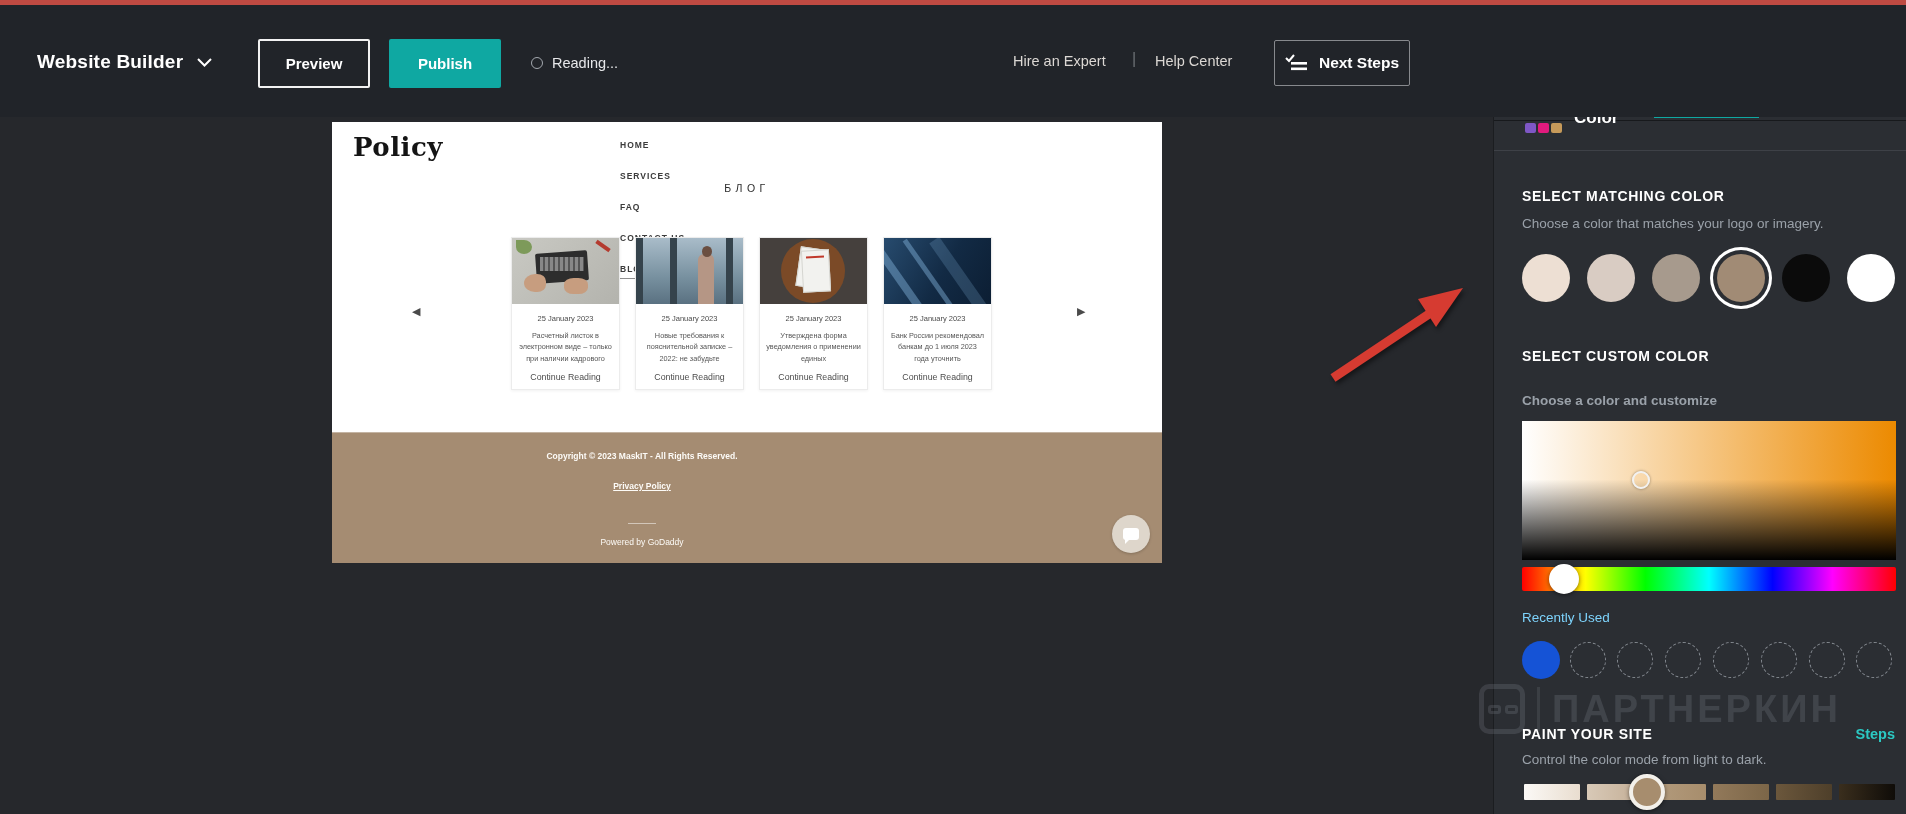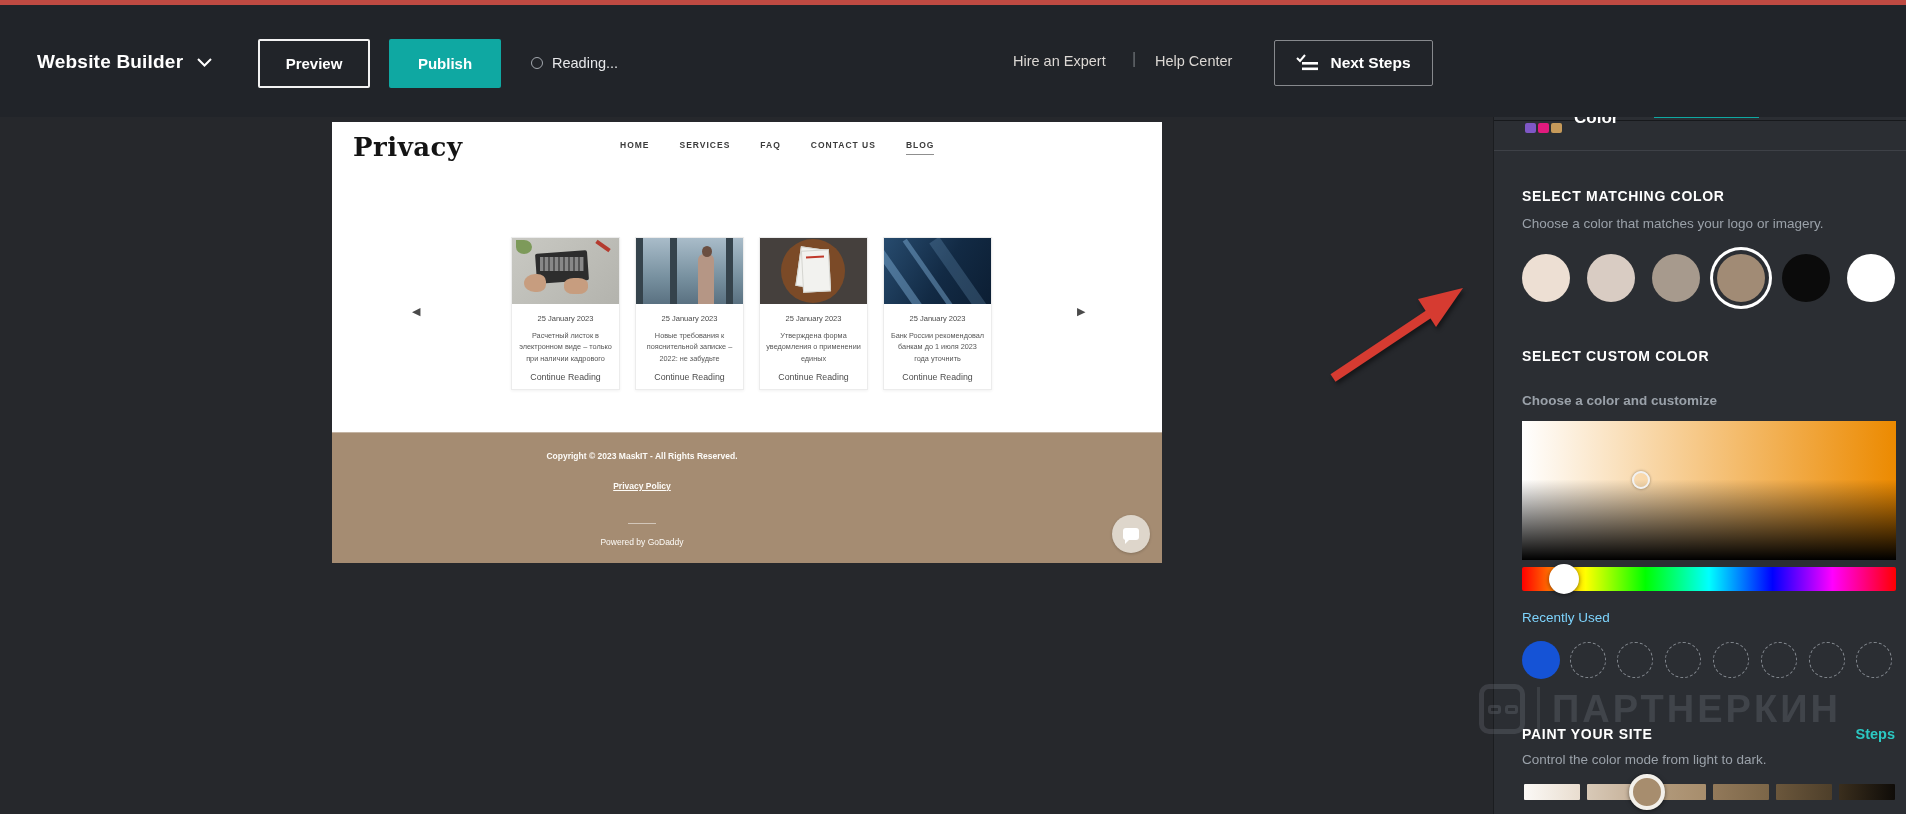--- a/index.html
+++ b/index.html
@@ -12,21 +12,21 @@
   .topbar  { position:absolute; left:0; top:5px; width:1906px; height:112px; background:#212429; z-index:5; }
   .tb-title { position:absolute; left:37px; top:46px; color:#fff; font-size:19px; font-weight:700; letter-spacing:.2px; cursor:pointer; display:flex; align-items:center; gap:14px; }
   .btn { position:absolute; top:34px; height:49px; display:flex; align-items:center; justify-content:center;
          font-size:15px; font-weight:700; border-radius:2px; cursor:pointer; }
   .btn-preview { left:258px; width:112px; border:2px solid #f2f2f2; color:#fff; background:transparent; }
   .btn-publish { left:389px; width:112px; color:#fff; border:none; }
   .saving { position:absolute; left:531px; top:50px; display:flex; align-items:center; gap:9px; color:#e6e7e9; font-size:14.5px; }
   .saving .dot { width:12px; height:12px; border:1.5px solid #a3a8ae; border-radius:50%; }
   .tb-link { position:absolute; top:48px; color:#dcd8d4; font-size:14.5px; cursor:pointer; }
   .tb-sep  { position:absolute; top:45px; color:#6d7075; font-size:16px; }
-  .btn-next { position:absolute; left:1274px; top:35px; width:159px; height:46px; border:1.5px solid #87898d;
+  .btn-next { position:absolute; left:1274px; top:35px; width:136px; height:46px; border:1.5px solid #87898d;
               border-radius:2px; display:flex; align-items:center; justify-content:center; gap:10px;
               color:#fff; font-size:15.5px; font-weight:700; cursor:pointer; background:transparent; }
 
   
   .panel { position:absolute; left:1493px; top:5px; width:413px; height:809px; background:#2b2e33;
            border-left:1px solid #1b1d20; z-index:4; }
   .tab { position:absolute; top:22px; width:120px; text-align:center; cursor:pointer; }
   .tab .ticon { height:38px; display:flex; align-items:center; justify-content:center; }
   .tab .tlabel { margin-top:8px; color:#f2f3f4; font-size:12.5px; font-weight:700; letter-spacing:1.1px; }
   .ring { width:30px; height:30px; border-radius:50%;
@@ -76,21 +76,21 @@
   .seg4{ left:219px; background:linear-gradient(90deg,#92795a,#7c6648); }
   .seg5{ left:282px; background:linear-gradient(90deg,#6b573c,#4e3f2a); }
   .seg6{ left:345px; background:linear-gradient(90deg,#3a2e1d,#0f0c08); }
   .seg-handle { position:absolute; left:135px; top:769px; width:36px; height:36px; border-radius:50%;
                 background:#a78d6e; border:4px solid #f3f0ea; box-shadow:0 1px 4px rgba(0,0,0,.5); cursor:grab; }
 
   
   .site { position:absolute; left:332px; top:122px; width:830px; height:441px; background:#ffffff; }
   .site-logo { position:absolute; left:21px; top:10px; font-family:"DejaVu Serif", serif; font-weight:700;
                font-size:26px; color:#141414; letter-spacing:.5px; }
-  .site-nav { position:absolute; left:288px; top:18px; display:flex; gap:30px; }
+  .site-nav { position:absolute; left:288px; top:18px; display:flex; gap:17px;flex-direction:column; }
   .site-nav .ni { font-size:8.5px; font-weight:700; letter-spacing:1px; color:#3b3b3b; cursor:pointer; padding-bottom:4px; }
   .site-nav .ni.active { border-bottom:1.5px solid #8f8f8f; }
   .site-heading { position:absolute; left:0; top:60px; width:830px; text-align:center; font-size:10.5px;
                   letter-spacing:4.5px; color:#2c2c2c; font-weight:400; }
   .car-arrow { position:absolute; top:183px; font-size:11px; color:#4a4a4a; cursor:pointer; }
   .bcard { position:absolute; top:115px; width:109px; height:153px; background:#fff; border:1px solid #ececec;
            box-shadow:0 1px 3px rgba(0,0,0,.06); }
   .bimg { position:relative; width:107px; height:66px; overflow:hidden; }
   .bdate { margin-top:10px; text-align:center; font-size:7.5px; color:#4a4a4a; }
   .btitle { margin:7px 6px 0 6px; text-align:center; font-size:7.3px; line-height:1.55; color:#565656; }
@@ -167,28 +167,29 @@
       <svg width="24" height="19" viewBox="0 0 24 19">
         <polyline points="1,4 4,7 9,1" fill="none" stroke="#fff" stroke-width="2"></polyline>
         <rect x="6" y="8" width="16" height="2.6" fill="#fff"></rect>
         <rect x="6" y="13.5" width="16" height="2.6" fill="#fff"></rect>
       </svg>
       <span>Next Steps</span>
     </button>
   </header>
 
   <div class="site">
-    <div class="site-logo">Privacy</div>
+    <div class="site-logo">Policy</div>
     <nav class="site-nav">
       <span class="ni">HOME</span>
       <span class="ni">SERVICES</span>
       <span class="ni">FAQ</span>
       <span class="ni">CONTACT US</span>
       <span class="ni active">BLOG</span>
     </nav>
+    <div class="site-heading">БЛОГ</div>
 
     <span class="car-arrow" style="left:80px;">◀</span>
     <span class="car-arrow" style="left:745px;">▶</span>
 
     <div class="bcard" style="left:179px;">
       <div class="bimg img1">
         <div class="plant"></div>
           <div class="laptop"></div>
           <div class="keys"></div>
           <div class="hand1"></div>

